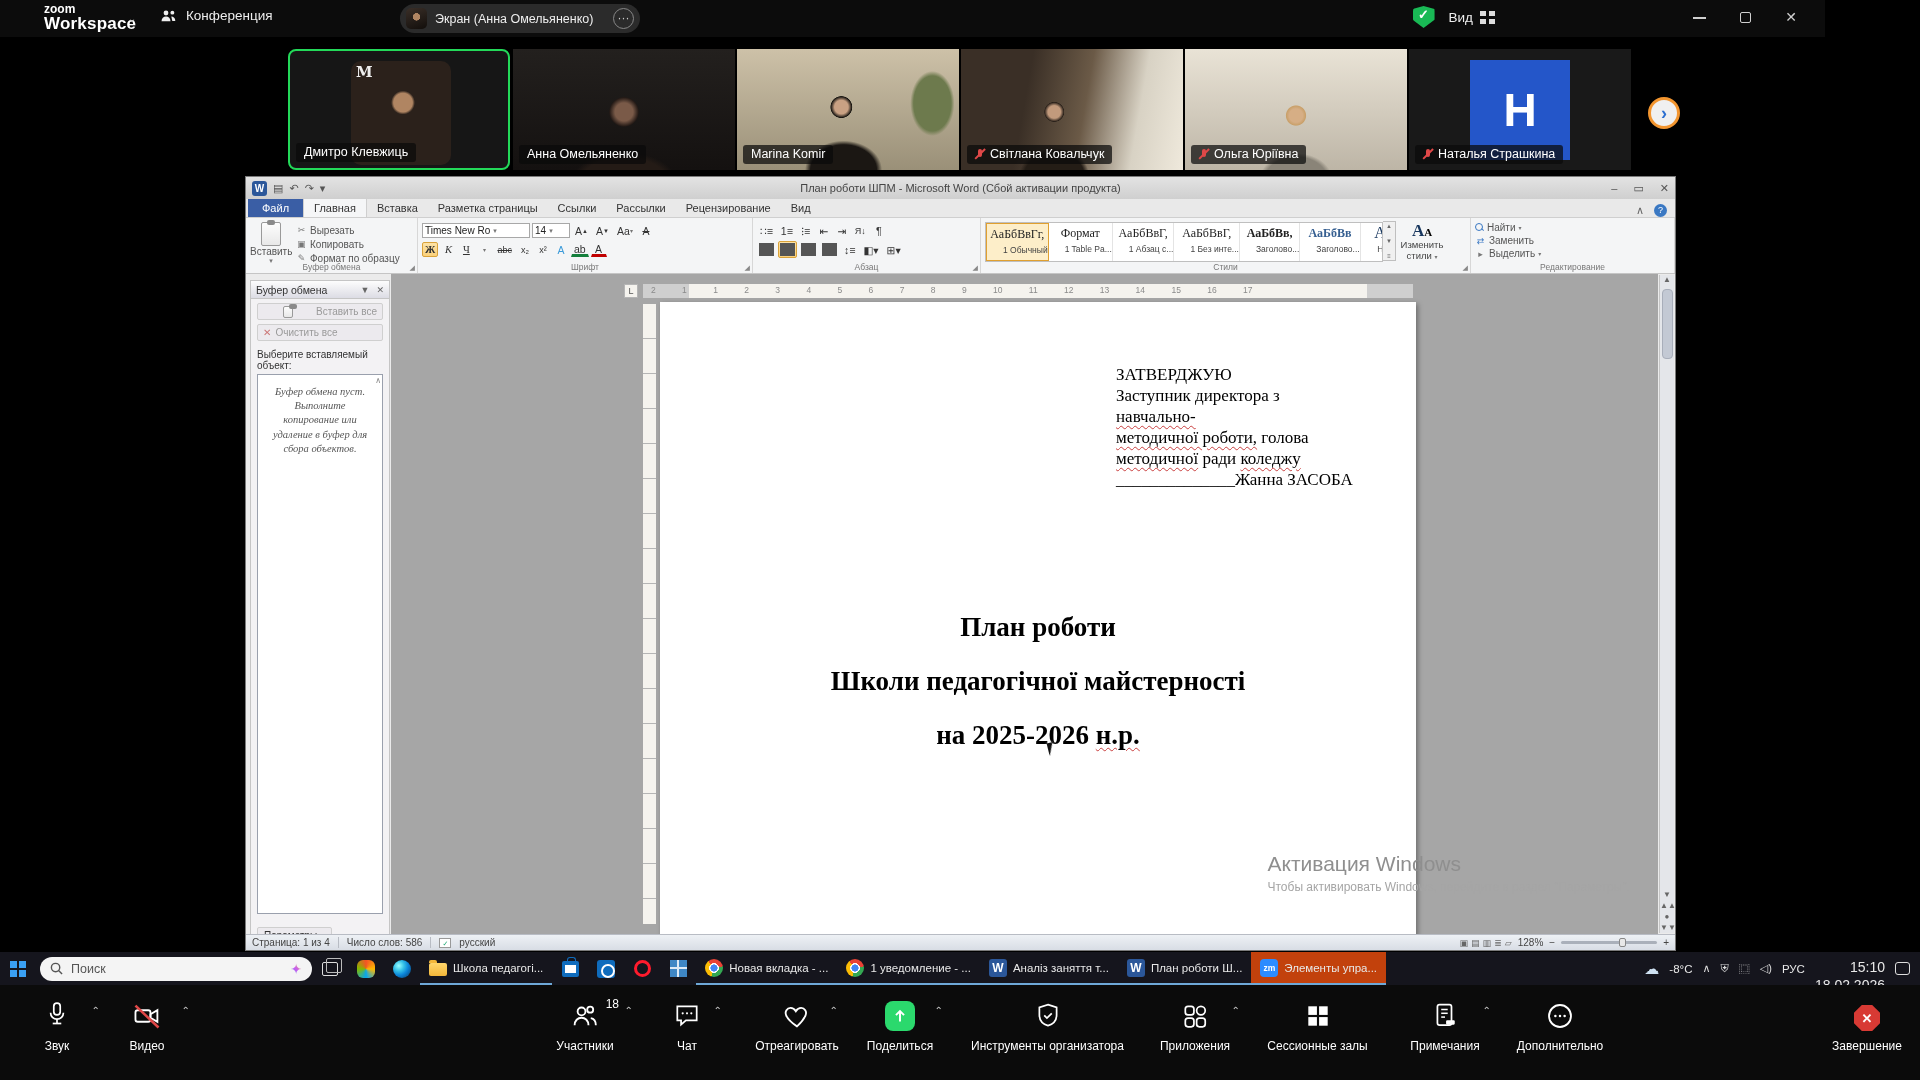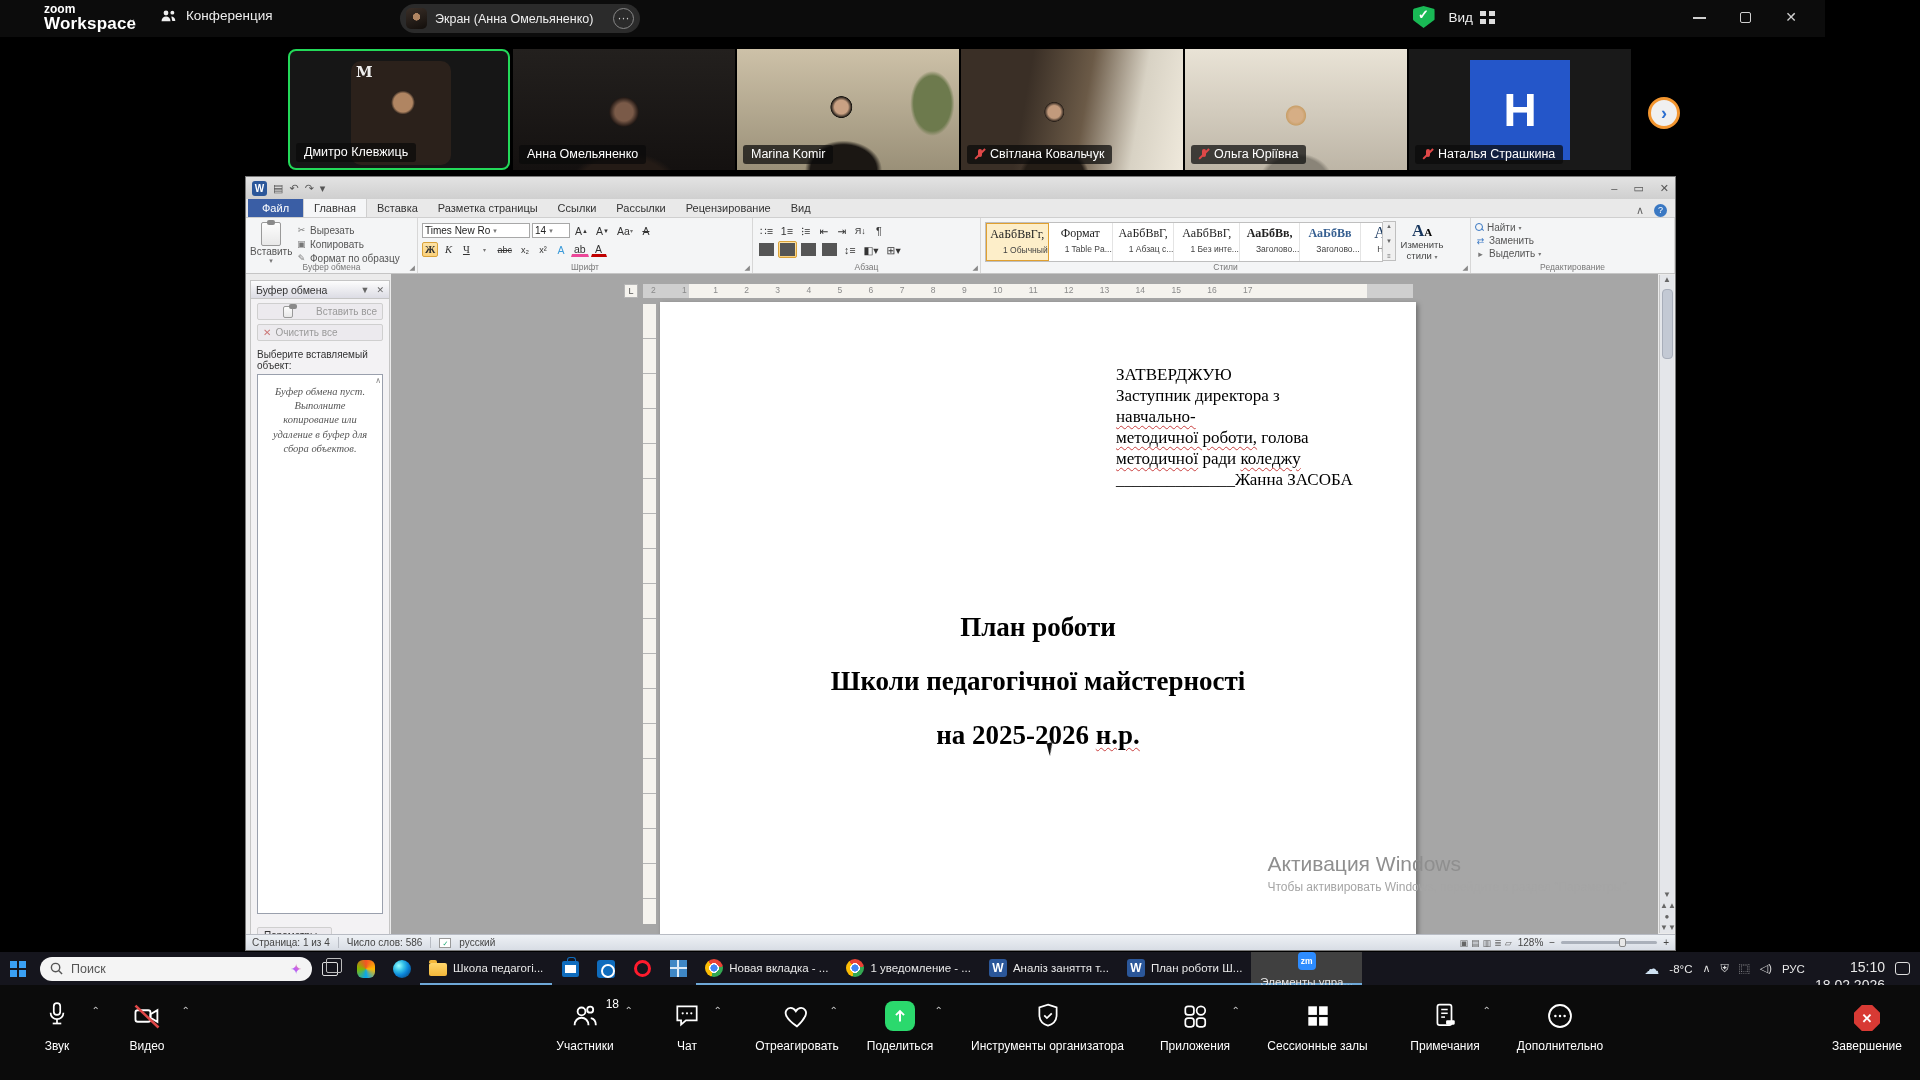--- a/index.html
+++ b/index.html
@@ -216,21 +216,21 @@
   .gridapp::after{content:"";position:absolute;left:0;top:7px;width:17px;height:2px;background:#dce9f5;}
   .chrome{width:18px;height:18px;border-radius:50%;
      background:radial-gradient(circle at 50% 50%,#4285f4 0 27%,#fff 29% 37%,transparent 39%),
      conic-gradient(from -40deg,#ea4335 0 33%,#34a853 33% 66%,#fbbc05 66% 100%);}
   .wordic{width:18px;height:18px;background:#2b579a;border-radius:3px;color:#fff;font-weight:bold;font-size:12px;
           text-align:center;line-height:18px;}
   .zmic{width:18px;height:18px;background:#2d8cff;border-radius:4px;color:#fff;font-weight:bold;font-size:8.5px;
         text-align:center;line-height:18px;}
   .tbtn{display:flex;align-items:center;gap:6px;height:33px;padding:0 9px;border-bottom:2px solid #6ea8d8;
         font-size:11.5px;color:#e8e8e8;max-width:175px;white-space:nowrap;flex:0 0 auto;}
-  .tbtn.act{background:#404040;flex-direction:column;}
+  .tbtn.act{background:#c2410c;}
   #tray{margin-left:auto;display:flex;align-items:center;gap:10px;padding-right:10px;font-size:11.5px;}
   .cloud{font-size:15px;color:#cfe2f3;}
   .trayic{color:#ddd;font-size:11px;}
   .clock{text-align:right;font-size:14px;line-height:1.25;margin-top:16px;}
   .notif{width:15px;height:13px;border:1.5px solid #ddd;border-radius:3px;}
 
   
   #zbar{position:absolute;left:0;top:985px;width:1920px;height:95px;background:#0b0b0b;color:#fff;}
   .zb-item{position:absolute;top:12px;text-align:center;}
   .zb-icon{height:34px;display:flex;align-items:flex-end;justify-content:center;position:relative;}
@@ -321,20 +321,21 @@
     <div id="next-btn">›</div>
   </div>
 
   <div id="word">
     <div id="wtitle">
       <span class="wlogo">W</span>
       <span class="qat">▤</span>
       <span class="qat">↶</span>
       <span class="qat">↷</span>
       <span class="qat">▾</span>
+      <span class="title">План роботи ШПМ  -  Microsoft Word (Сбой активации продукта)</span>
       <span class="ctl">
         <span>–</span>
         <span>▭</span>
         <span>✕</span>
       </span>
     </div>
 
     <div id="wtabs">
       <span class="wtab file">Файл</span>
       <span class="wtab on">Главная</span>
@@ -393,21 +394,21 @@
         </div>
         <div class="row">
           <span class="fbtn on serifb">Ж</span>
           <span class="fbtn serifb" style="font-style:italic;font-weight:normal;">К</span>
           <span class="fbtn serifb" style="font-weight:normal;text-decoration:underline;">Ч</span>
           <span class="fbtn" style="font-size:6px;color:#777;">▾</span>
           <span class="fbtn" style="text-decoration:line-through;font-size:9px;">abс</span>
           <span class="fbtn" style="font-size:9px;">x₂</span>
           <span class="fbtn" style="font-size:9px;">x²</span>
           <span class="fbtn" style="color:#3a9ad9;">А</span>
-          <span class="fbtn" style="border-bottom:3px solid #ec4899;">ab</span>
+          <span class="fbtn" style="border-bottom:3px solid #15803d;">ab</span>
           <span class="fbtn" style="border-bottom:3px solid #c00000;">А</span>
         </div>
         <div class="glabel">Шрифт</div>
         <div class="dlg">◢</div>
       </div>
 
       <div class="rg" style="width:228px;">
         <div class="row">
           <span class="fbtn">∷≡</span>
           <span class="fbtn">1≡</span>

